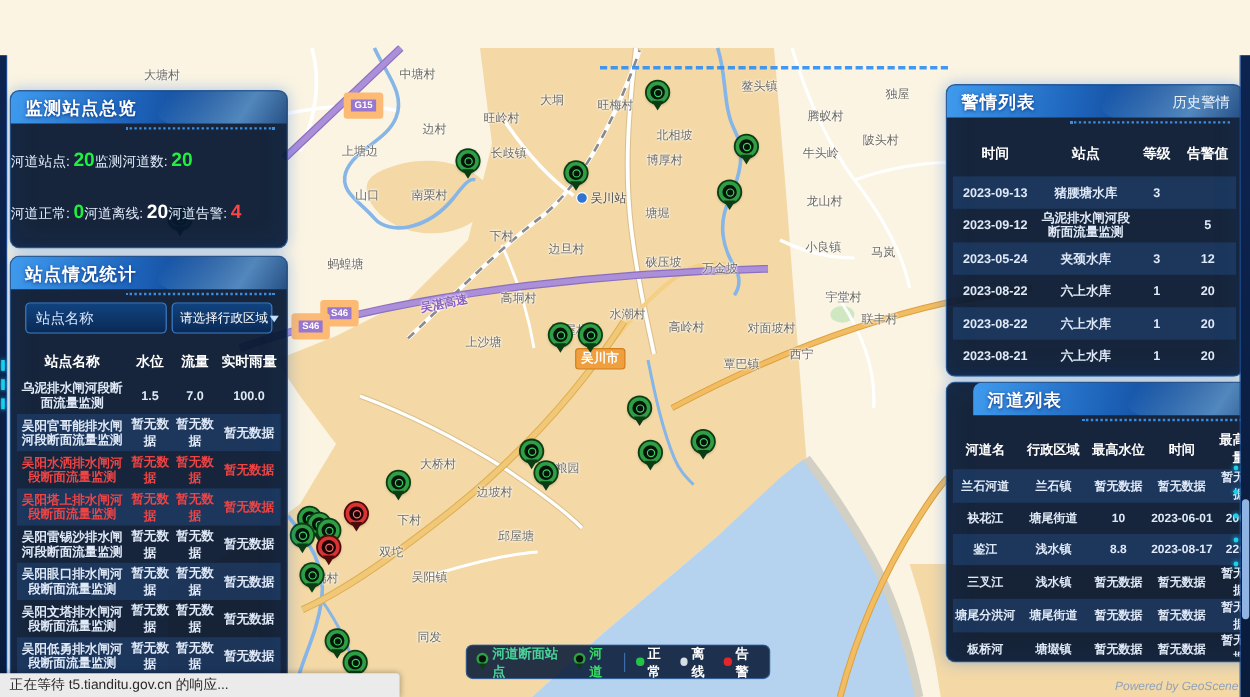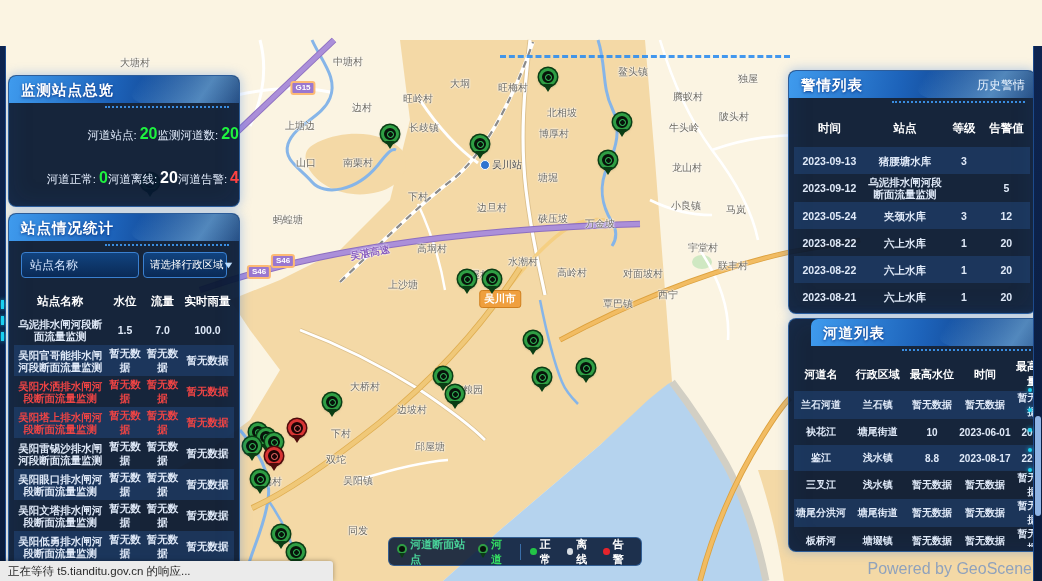--- a/index.html
+++ b/index.html
@@ -4,21 +4,21 @@
 <style>
   html,body{margin:0;padding:0;background:#05101f;}
   #app{position:relative;width:1042px;height:581px;overflow:hidden;
        font-family:"Liberation Sans","DejaVu Sans",sans-serif;
        background:#0a1c3a;user-select:none;}
   
   #map{position:absolute;left:0;top:0;width:1042px;height:581px;}
   #map svg{position:absolute;left:0;top:0;}
   .maplabel{position:absolute;transform:translate(-50%,-50%);font-size:10px;color:#6e6a60;
     white-space:nowrap;text-shadow:0 0 2px #fff,0 0 2px #fff,0 0 2px #fff;z-index:3;}
-  .shield{position:absolute;transform:translate(-50%,-50%);background:#9a77cf;border:2px solid #fdba74;
+  .shield{position:absolute;transform:translate(-50%,-50%);background:#9a77cf;border:6px solid #fdba74;
     color:#fff;font-size:8px;font-weight:bold;padding:0 3px;border-radius:3px;line-height:10px;z-index:3;}
   .city-badge{position:absolute;left:500px;top:299px;transform:translate(-50%,-50%);
     background:#ef9f3e;border:1px solid #d07f1e;color:#fff;font-size:10.5px;font-weight:bold;
     padding:1px 4px;border-radius:3px;z-index:4;}
   .station-lab{position:absolute;left:480px;top:165px;transform:translate(0,-50%);display:flex;
     align-items:center;gap:2px;z-index:3;font-size:10px;color:#4a4a4a;text-shadow:0 0 2px #fff,0 0 2px #fff;}
   .station-lab .bluedot{width:8px;height:8px;border-radius:50%;background:#2f74d0;border:1px solid #fff;}
   .hwy-name{position:absolute;left:370px;top:253px;transform:translate(-50%,-50%) rotate(-11deg);
     font-size:10px;color:#8a5fc0;font-weight:bold;text-shadow:0 0 2px #fff,0 0 2px #fff;z-index:3;}
   .dash-deco{position:absolute;left:500px;top:55px;width:290px;height:0;
@@ -71,21 +71,21 @@
     background:linear-gradient(100deg,#3f9bee 0%,#1d63ba 45%,#0f3d84 78%,#0b2c62 100%);}
   .panel-header::before{content:'';position:absolute;right:-30px;top:-14px;width:58%;height:46px;
     background:linear-gradient(90deg,rgba(140,210,255,0),rgba(150,215,255,.5) 55%,rgba(90,160,235,.12));
     transform:skewX(-34deg);border-radius:40%;}
   .panel-title{position:absolute;left:12px;top:5px;font-size:14.5px;font-weight:bold;color:#fff;
     letter-spacing:1px;text-shadow:0 1px 3px rgba(0,40,120,.85);}
   .dots-sep{position:absolute;top:30px;right:10px;width:54%;height:0;border-top:2px dotted rgba(64,160,255,.85);}
   .hist-link{position:absolute;right:10px;top:6px;font-size:12px;color:#eaf4ff;cursor:pointer;}
   
   #overview-panel{left:8px;top:75px;width:230px;height:130px;}
-  .stats-row{display:flex;justify-content:flex-end;align-items:center;}
+  .stats-row{display:flex;justify-content:flex-start;align-items:center;}
   #stats-row1{margin-top:22px;}
   #stats-row2{margin-top:26px;}
   .stat{display:flex;align-items:baseline;gap:3px;}
   .stat .lab{font-size:11.5px;color:#e2ecfc;}
   .stat .val{font-size:16px;font-weight:bold;}
   
   #station-panel{left:8px;top:213px;width:230px;height:360px;}
   #search-input{position:absolute;left:12px;top:38px;width:100px;height:24px;
     background:linear-gradient(180deg,#11437f,#0a2a56);border:1px solid #3a80d0;border-radius:4px;
     color:#fff;font-size:12px;padding:0 8px;outline:none;font-family:inherit;}
@@ -133,21 +133,21 @@
     background:linear-gradient(180deg,#0d2450,#0a1c3c);border-left:1px solid #1d4a8c;}
   #scroll-thumb{position:absolute;right:1px;top:370px;width:6px;height:100px;background:#8fb4e4;border-radius:3px;cursor:pointer;}
   .edge-dot{position:absolute;right:10px;width:4px;height:4px;border-radius:50%;
     background:#19d0f0;box-shadow:0 0 4px #19d0f0;z-index:24;}
   #left-strip{position:absolute;left:0;top:46px;width:5px;bottom:0;z-index:24;
     background:linear-gradient(180deg,#0d2450,#0a1c3c);border-right:1px solid #1d4a8c;}
   .edge-dash{position:absolute;left:1px;width:3px;height:9px;background:#19d0f0;box-shadow:0 0 4px #19d0f0;z-index:25;}
   #statusbar{position:absolute;left:0;bottom:0;width:333px;height:20px;background:#ebebeb;
     color:#2a2a2a;font-size:11.5px;line-height:20px;padding-left:8px;border-radius:0 3px 0 0;
     z-index:30;box-shadow:0 0 5px rgba(0,0,0,.35);box-sizing:border-box;}
-  #credit{position:absolute;right:10px;bottom:3px;font-size:16px;color:#90a2bc;z-index:26;}
+  #credit{position:absolute;right:10px;bottom:3px;font-size:10px;color:#90a2bc;z-index:26;font-style:italic;}
 </style>
 </head>
 <body>
 
 <div id="app">
 
   <div id="map">
     <svg width="1042" height="581" viewBox="0 0 1042 581">
       <rect x="0" y="0" width="1042" height="581" fill="#fbf4e2"></rect>
 
@@ -211,39 +211,39 @@
         <span class="maplabel" style="left: 562px; top: 113px;">北相坡</span>
         <span class="maplabel" style="left: 554px; top: 134px;">博厚村</span>
         <span class="maplabel" style="left: 684px; top: 128px;">牛头岭</span>
         <span class="maplabel" style="left: 306px; top: 163px;">山口</span>
         <span class="maplabel" style="left: 358px; top: 163px;">南栗村</span>
         <span class="maplabel" style="left: 687px; top: 168px;">龙山村</span>
         <span class="maplabel" style="left: 548px; top: 178px; text-align: center;">塘堀</span>
         <span class="maplabel" style="left: 686px; top: 206px;">小良镇</span>
         <span class="maplabel" style="left: 736px; top: 210px;">马岚</span>
         <span class="maplabel" style="left: 418px; top: 197px;">下村</span>
-        <span class="maplabel" style="left: 472px; top: 208px; margin-left: 20px;">边旦村</span>
+        <span class="maplabel" style="left: 472px; top: 208px;">边旦村</span>
         <span class="maplabel" style="left: 553px; top: 219px;">硖压坡</span>
         <span class="maplabel" style="left: 600px; top: 224px;">万金坡</span>
         <span class="maplabel" style="left: 288px; top: 220px;">蚂蝗塘</span>
         <span class="maplabel" style="left: 432px; top: 249px;">高垌村</span>
         <span class="maplabel" style="left: 523px; top: 262px;">水潮村</span>
         <span class="maplabel" style="left: 572px; top: 273px;">高岭村</span>
         <span class="maplabel" style="left: 643px; top: 274px;">对面坡村</span>
         <span class="maplabel" style="left: 703px; top: 248px;">宇堂村</span>
         <span class="maplabel" style="left: 733px; top: 266px;">联丰村</span>
         <span class="maplabel" style="left: 403px; top: 285px;">上沙塘</span>
         <span class="maplabel" style="left: 475px; top: 275px;">邱屋村</span>
         <span class="maplabel" style="left: 668px; top: 295px;">西宁</span>
         <span class="maplabel" style="left: 618px; top: 304px;">覃巴镇</span>
         <span class="maplabel" style="left: 365px; top: 387px;">大桥村</span>
         <span class="maplabel" style="left: 412px; top: 410px;">边坡村</span>
         <span class="maplabel" style="left: 468px; top: 390px;">马粮园</span>
         <span class="maplabel" style="left: 341px; top: 434px;">下村</span>
-        <span class="maplabel" style="left: 328px; top: 460px; padding-left: 16px;">双坨</span>
+        <span class="maplabel" style="left: 318px; top: 460px; padding-left: 16px;">双坨</span>
         <span class="maplabel" style="left: 430px; top: 447px;">邱屋塘</span>
         <span class="maplabel" style="left: 358px; top: 481px;">吴阳镇</span>
         <span class="maplabel" style="left: 267px; top: 482px;">三端村</span>
         <span class="maplabel" style="left: 358px; top: 531px;">同发</span>
         <span class="shield" style="left: 303px; top: 88px;">G15</span>
         <span class="shield" style="left: 283px; top: 261px;">S46</span>
         <span class="shield" style="left: 259px; top: 272px;">S46</span>
       </div>
     <div class="city-badge">吴川市</div>
     <div class="station-lab">

